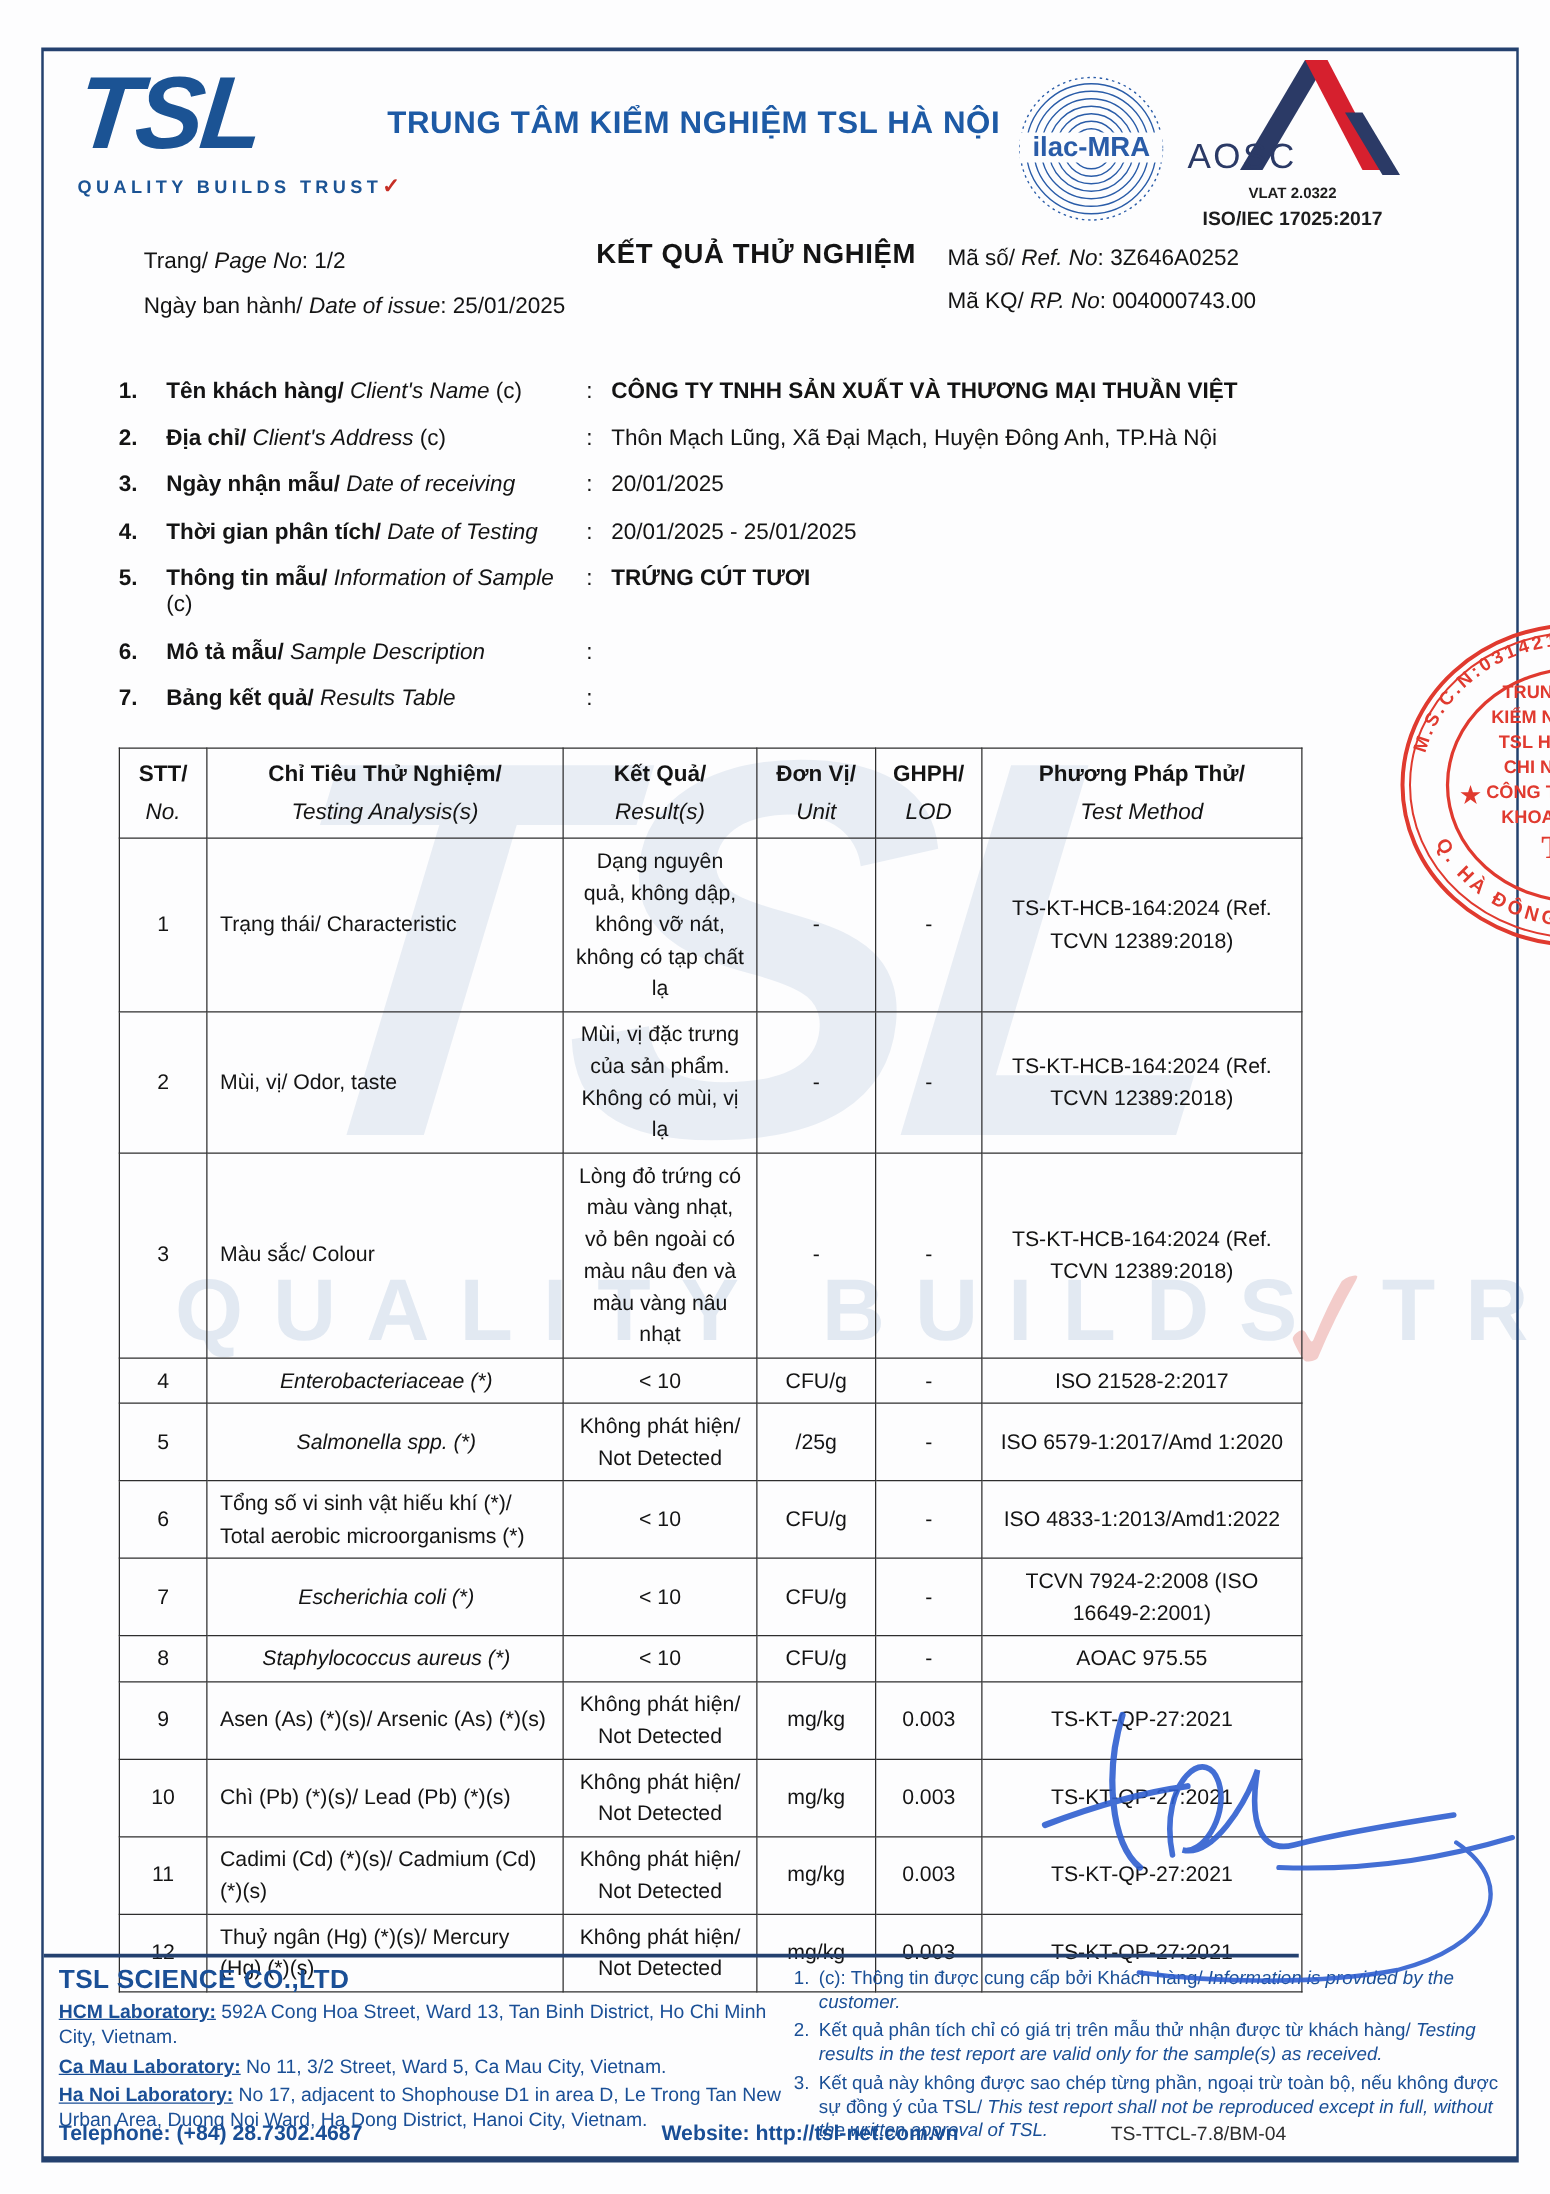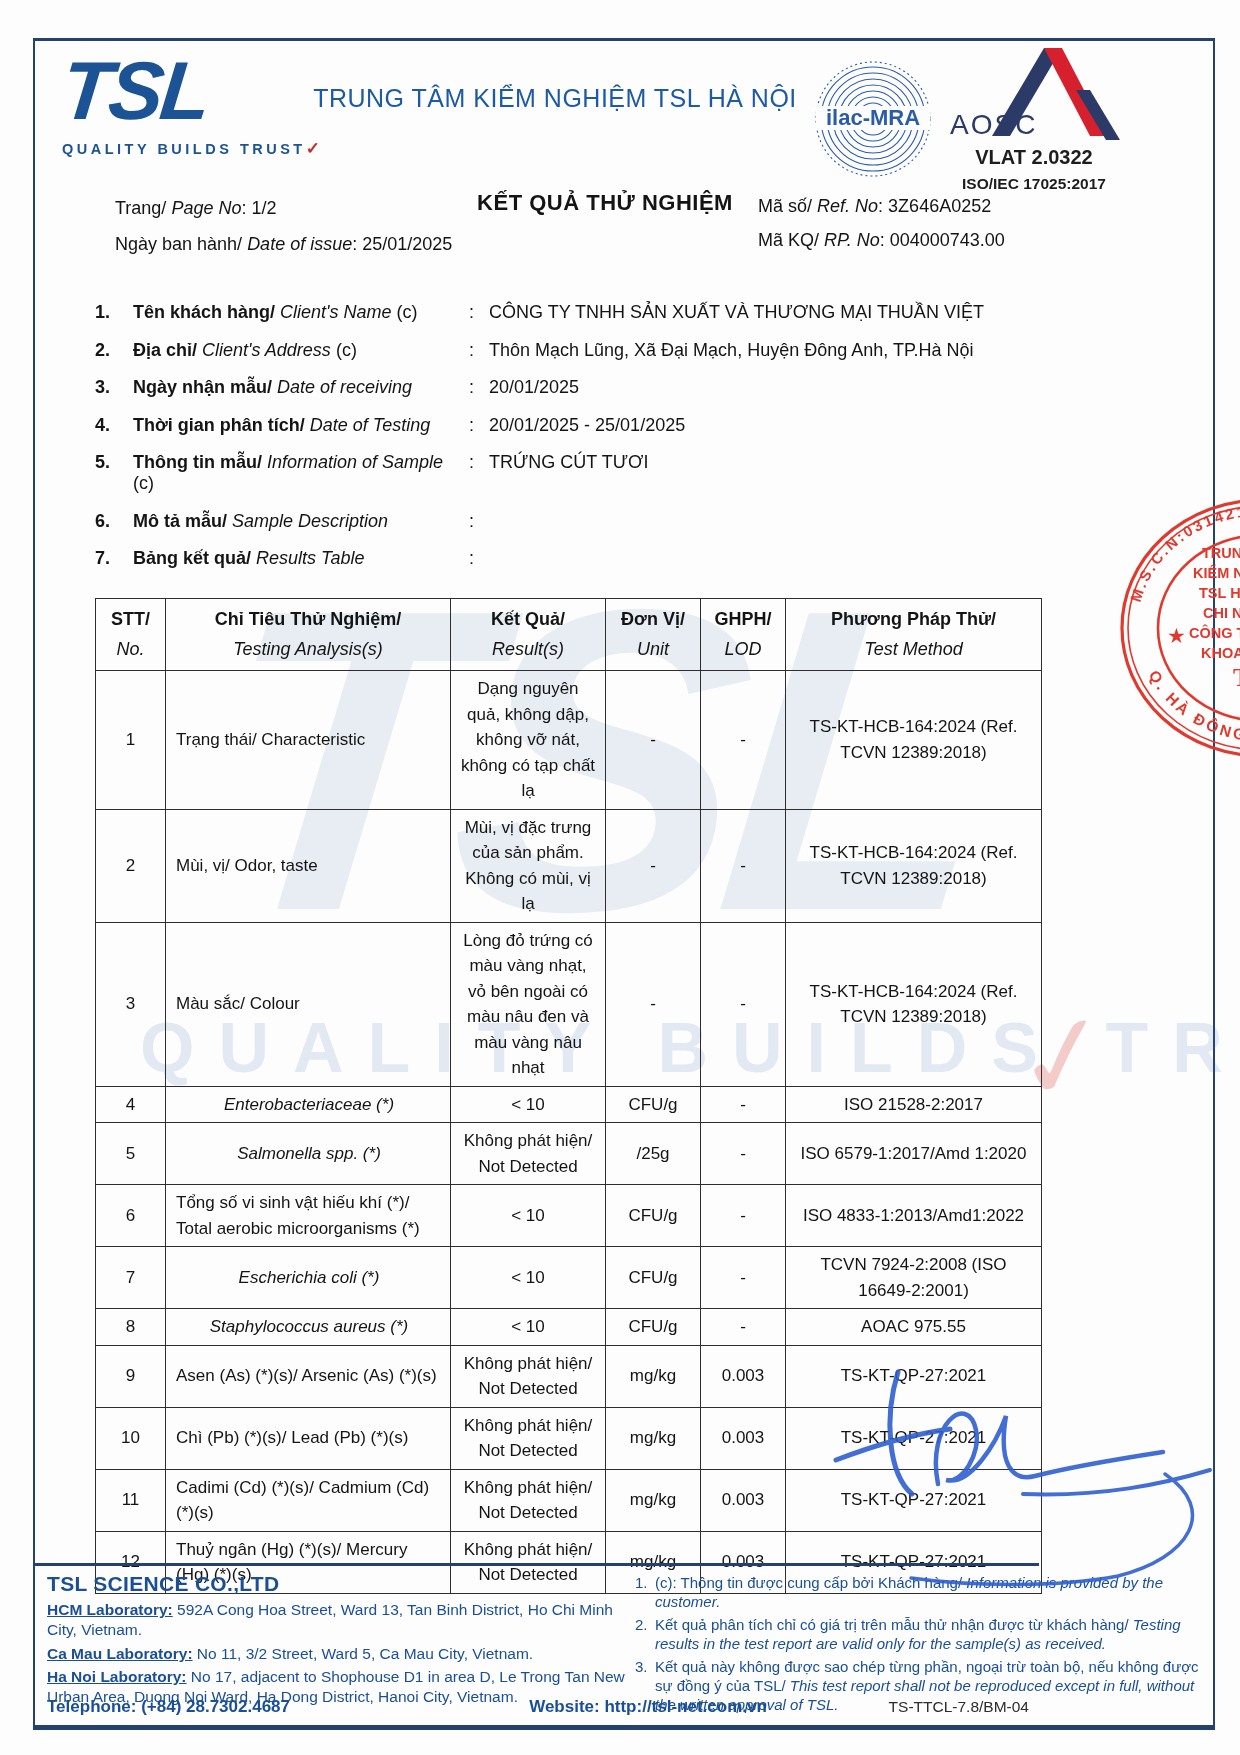--- a/index.html
+++ b/index.html
@@ -9,45 +9,45 @@
            border-style:solid; border-color:#24416f; border-width:3px 2px 5px 2px; background:transparent; }
 
   
   .logo-block { position:absolute; left:62px; top:52px; width:230px; }
   .logo-tsl { font-size:82px; font-weight:800; font-style:italic; color:#1b5394;
               letter-spacing:-3px; line-height:0.95; transform:skewX(-6deg); }
   .logo-tag { margin-top:8px; font-size:14.5px; font-weight:700; color:#1b5394; letter-spacing:3.5px; white-space:nowrap;}
   .logo-tag .chk { color:#c62f26; font-size:17px; letter-spacing:0; }
   .hdr-center { position:absolute; left:300px; top:70px; width:510px; text-align:center; }
   .co-name { font-size:29px; font-weight:800; color:#1d5aa5; letter-spacing:0.5px; }
-  .ctr-name { font-size:25px; font-weight:400; color:#1d5aa5; margin-top:14px; letter-spacing:0.5px; }
+  .ctr-name { font-size:25px; font-weight:700; color:#1d5aa5; margin-top:14px; letter-spacing:0.5px; }
   .ilac { position:absolute; left:812px; top:58px; }
   .aosc-block { position:absolute; left:940px; top:44px; width:188px; text-align:center; }
-  .aosc-sub { font-size:20px; font-weight:700; color:#1d1d1d; margin-top:2px; }
+  .aosc-sub { font-size:12px; font-weight:700; color:#1d1d1d; margin-top:2px; }
   .aosc-sub2 { font-size:15.5px; font-weight:700; color:#1d1d1d; margin-top:6px; }
 
   
   .meta-left { position:absolute; left:115px; top:198px; font-size:18px; }
   .meta-left .row { margin-bottom:15px; white-space:nowrap; }
   .meta-center { position:absolute; left:440px; top:190px; width:330px; text-align:center; }
   .m-title { font-size:22px; font-weight:800; letter-spacing:0.5px; }
   .m-sub { font-size:24px; font-weight:800; font-style:italic; margin-top:9px; letter-spacing:1px; }
   .meta-right { position:absolute; left:758px; top:196px; font-size:18px; }
   .meta-right .row { margin-bottom:13px; white-space:nowrap; }
   .lbl-en { font-style:italic; }
 
   
   .info { position:absolute; left:95px; top:302px; width:1060px; font-size:18px; }
   .info-row { display:flex; margin-bottom:16.5px; align-items:baseline; }
   .i-no { width:38px; font-weight:700; }
   .i-lbl { width:336px; }
   .i-lbl b { font-weight:700; }
   .i-colon { width:20px; }
   .i-val { flex:1; }
-  .i-val.vb { font-weight:400; }
+  .i-val.vb { font-weight:700; }
 
   
   .wm-tsl { position:absolute; left:215px; top:545px; font-size:430px; font-weight:800; font-style:italic;
             color:rgba(47,100,160,0.10); letter-spacing:-18px; transform:skewX(-6deg); line-height:1; z-index:0; }
   .wm-qbt { position:absolute; left:140px; top:1008px; font-size:70px; font-weight:700;
             color:rgba(47,100,160,0.13); letter-spacing:24px; white-space:nowrap; z-index:0; }
   .wm-check { position:absolute; left:1015px; top:990px; font-size:115px; color:rgba(214,60,48,0.25);
               transform:rotate(-10deg); z-index:0; }
 
   

